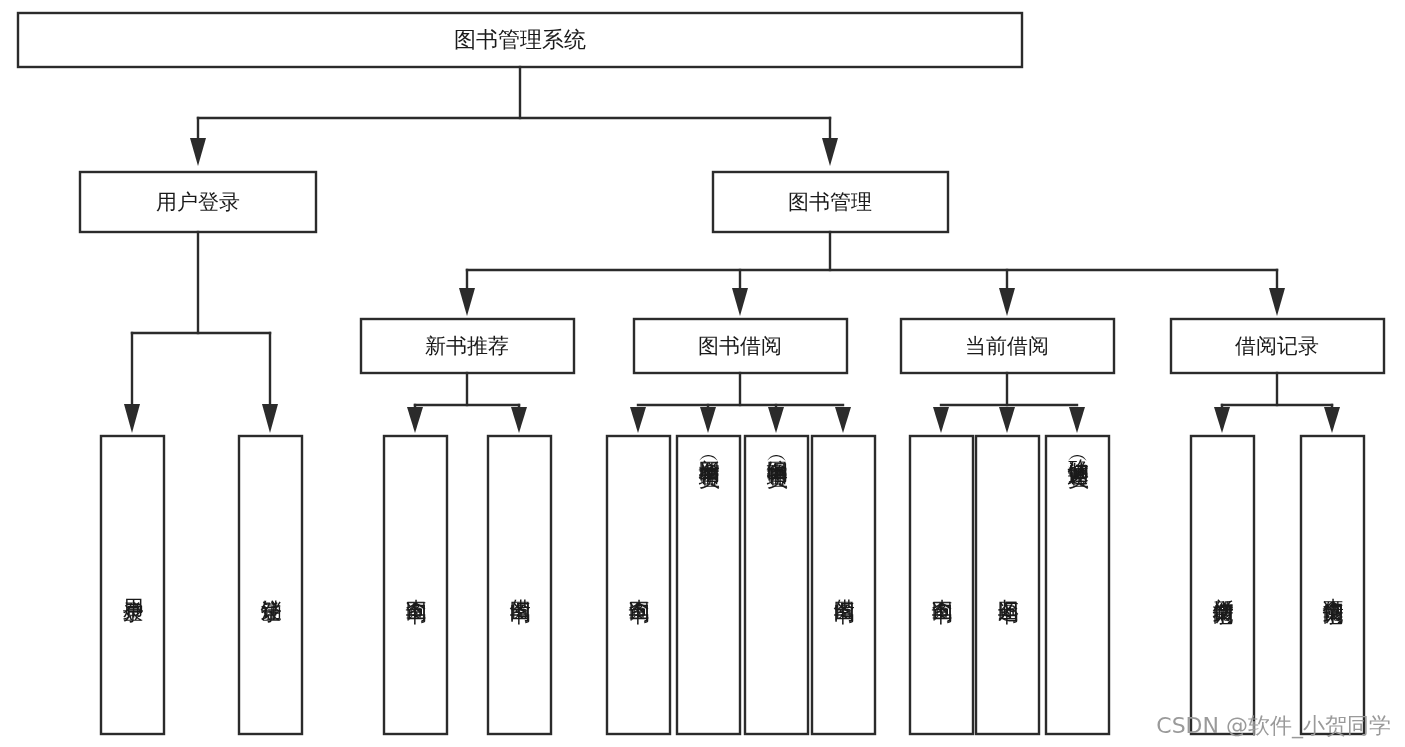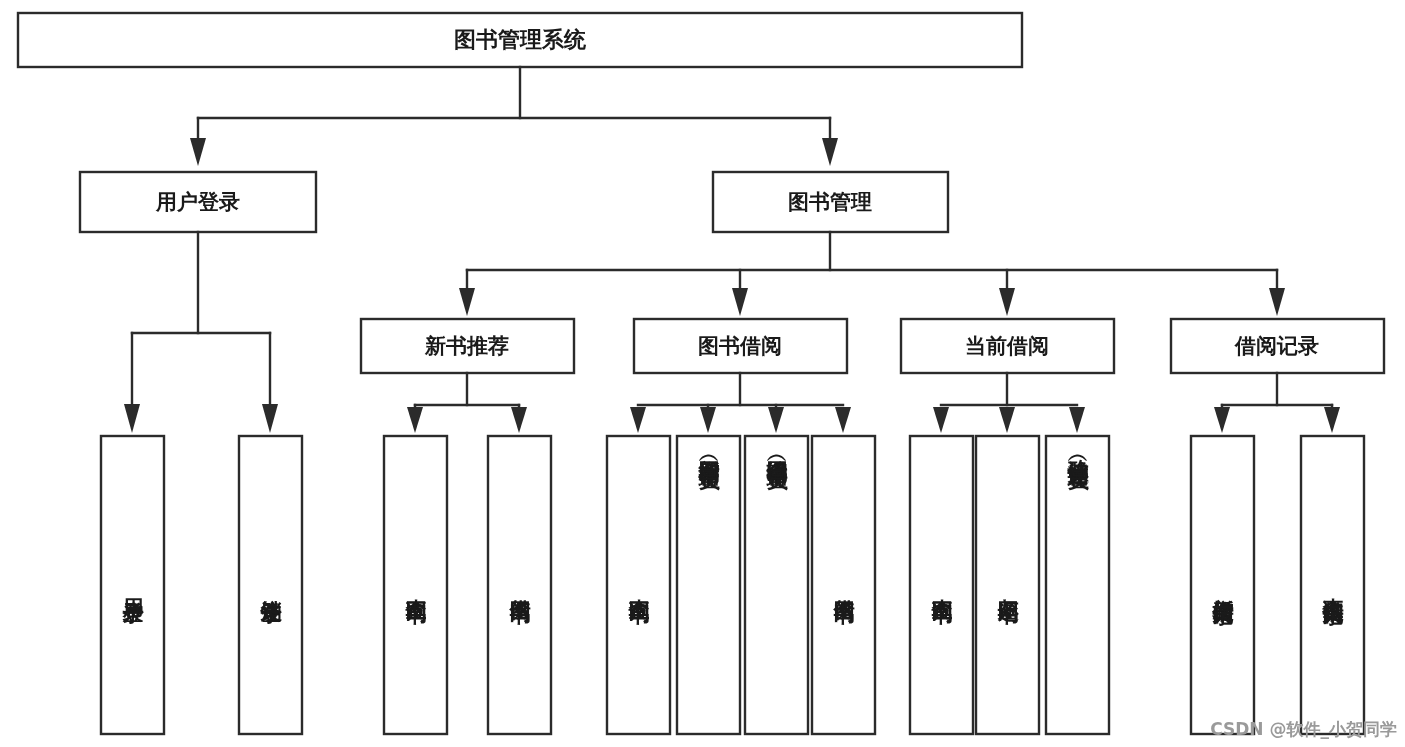--- a/index.html
+++ b/index.html
@@ -11,21 +11,20 @@
     width: 1405px;
     height: 747px;
     font-family: "DejaVu Sans", "Liberation Sans", sans-serif;
     overflow: hidden;
   }
   #diagram-root {
     position: relative;
     width: 1399px;
     height: 747px;
     background: #ffffff;
-    font-weight: bold;
   }
   svg#flow-svg {
     position: absolute;
     left: 0;
     top: 0;
     width: 1405px;
     height: 747px;
   }
   .node-box {
     fill: #ffffff;
@@ -70,24 +69,24 @@
     font-family: "DejaVu Sans", "Liberation Sans", sans-serif;
     font-size: 21px;
     line-height: 1.12;
     color: #1a1a1a;
     letter-spacing: 1.5px;
     white-space: nowrap;
     text-align: center;
   }
   #watermark {
     position: absolute;
-    right: 2px;
+    right: 8px;
     bottom: 6px;
     font-family: "DejaVu Sans", "Liberation Sans", sans-serif;
-    font-size: 17px;
+    font-size: 22px;
     color: #9a9a9a;
     white-space: nowrap;
     pointer-events: none;
   }
 </style>
 </head>
 <body>
 
 <div id="diagram-root">
 

